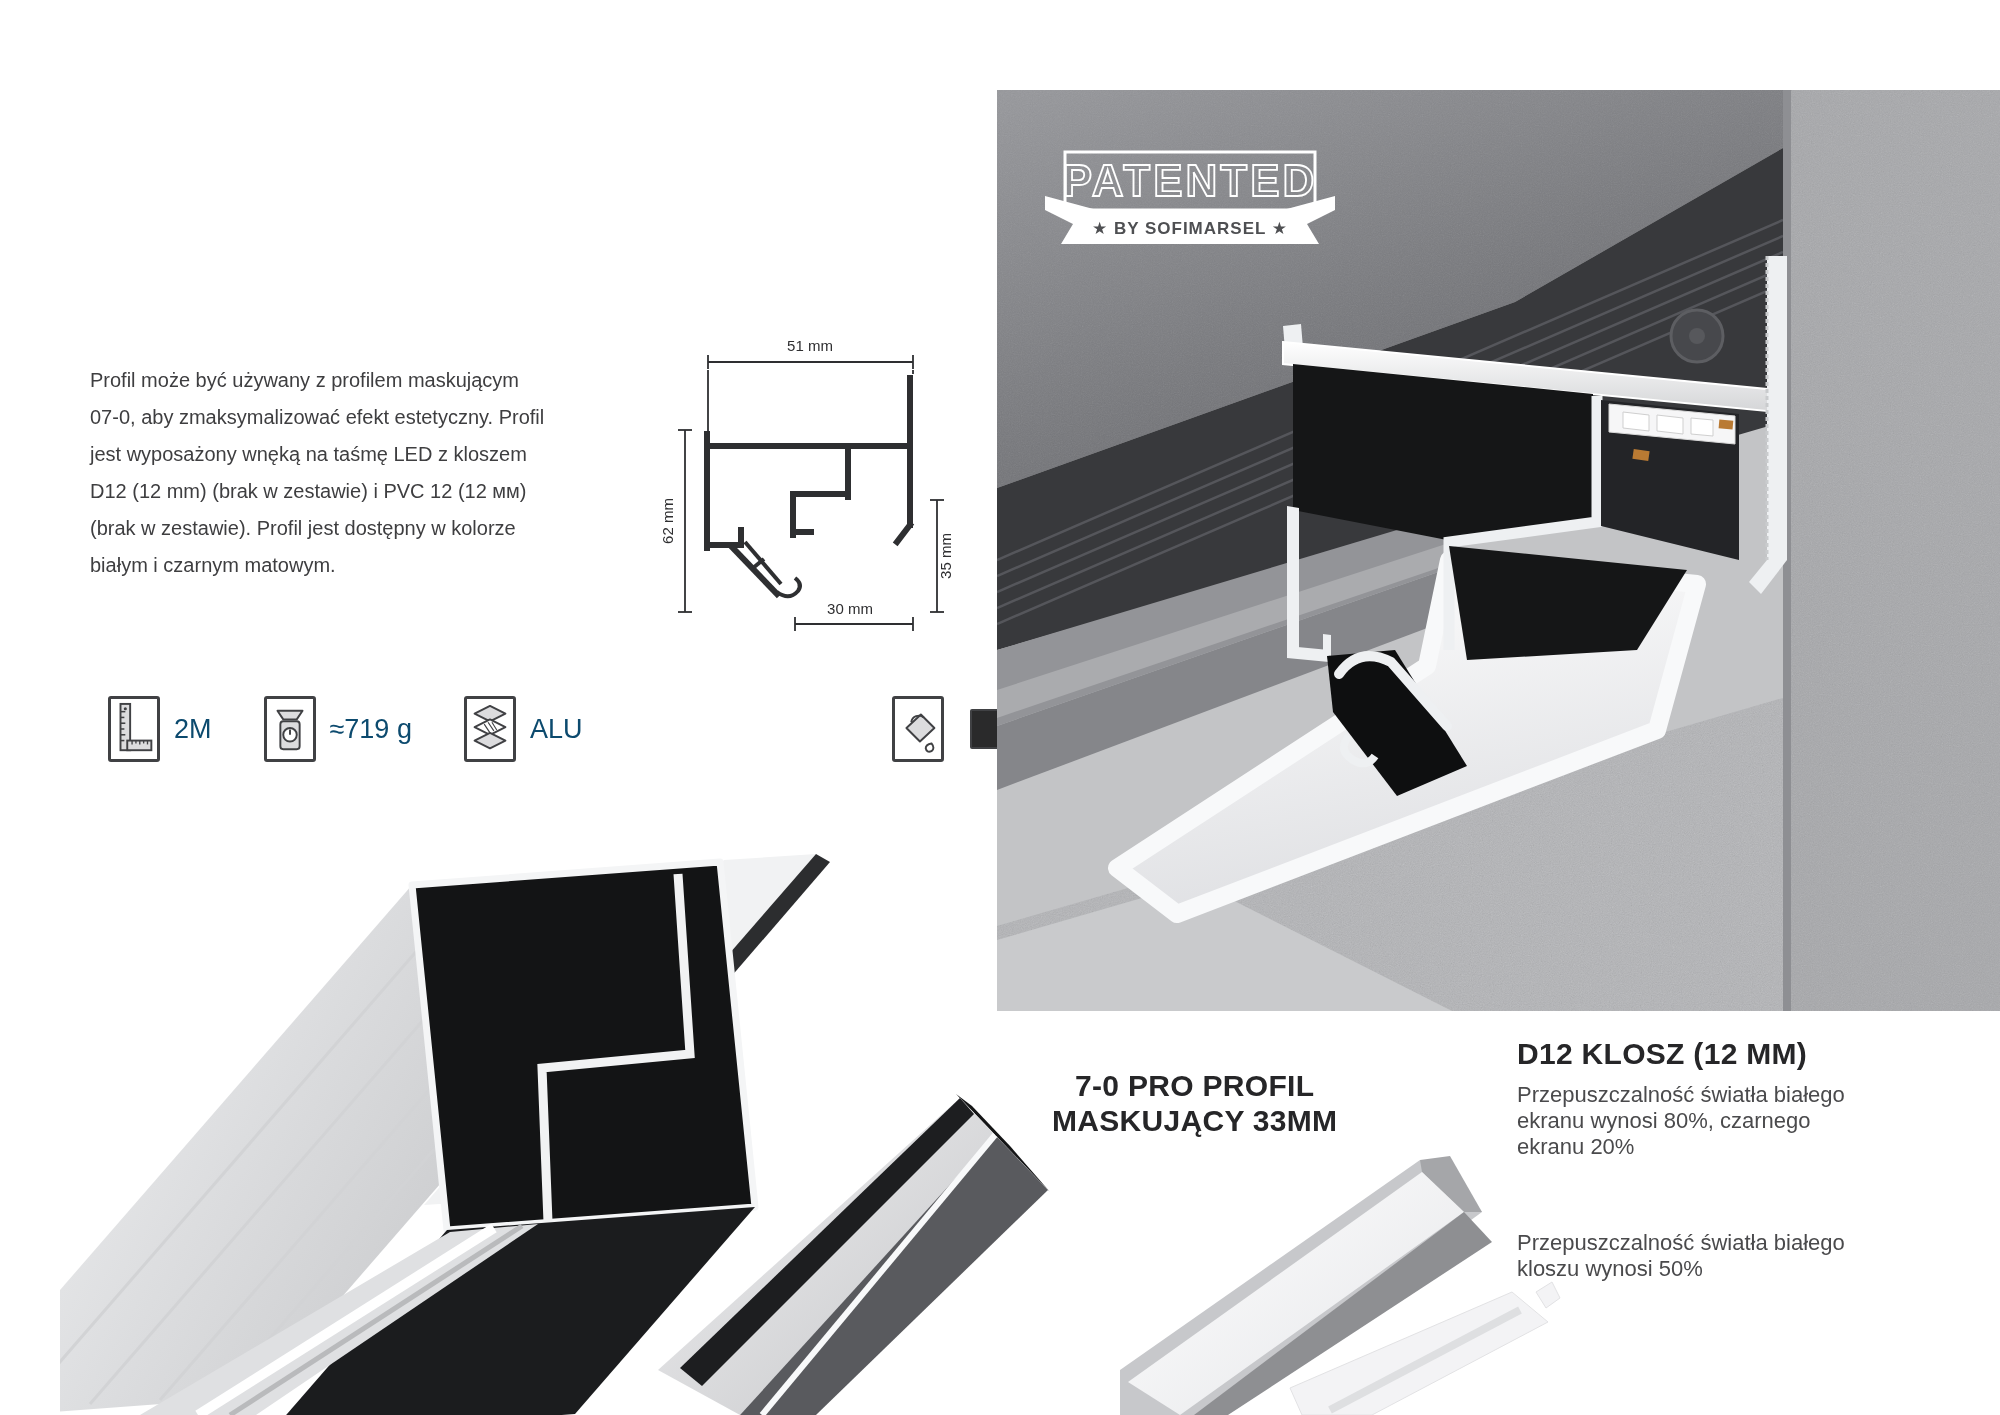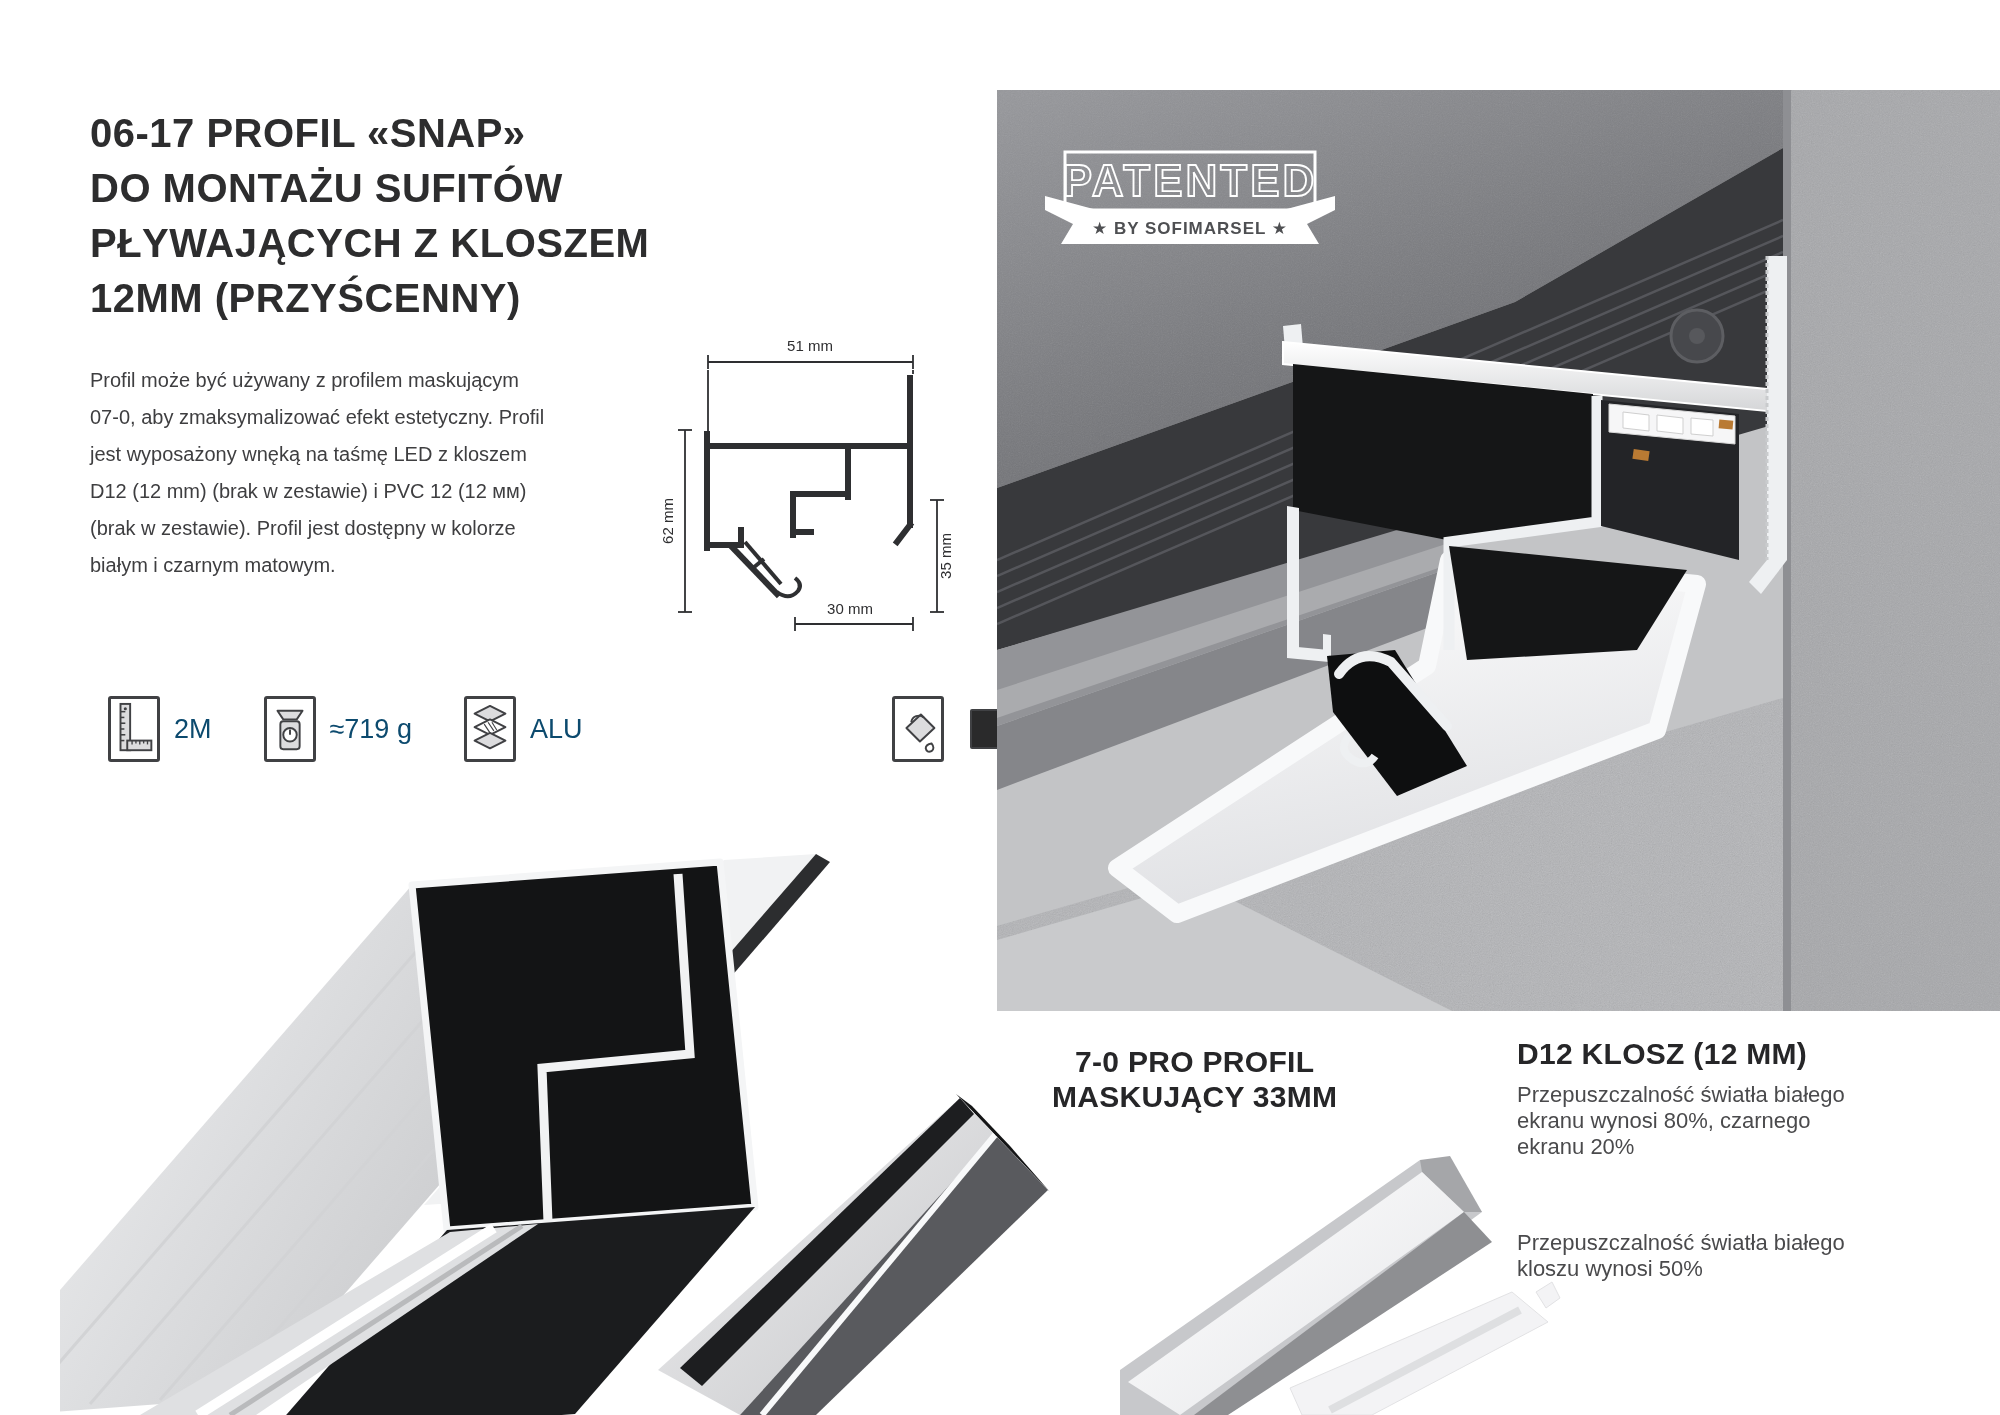--- a/index.html
+++ b/index.html
@@ -14,24 +14,20 @@
   .h2{font-size:30px;line-height:35px;font-weight:700;color:#262628;white-space:pre-line;letter-spacing:.3px;text-align:center;}
   .desc{font-size:22px;line-height:26px;color:#4a4a4c;width:360px;}
   svg text{font-family:"Liberation Sans","DejaVu Sans",sans-serif;}
   .dim{font-size:15px;fill:#2f2f31;}
 </style>
 </head>
 <body>
 
 <div id="page">
 
-  <div class="abs h1" style="left:90px;top:106px;width:640px;">06-17 PROFIL «SNAP»
-DO MONTAŻU SUFITÓW
-PŁYWAJĄCYCH Z KLOSZEM
-12MM (PRZYŚCENNY)</div>
 
   <div class="abs intro" style="left:90px;top:362px;">Profil może być używany z profilem maskującym 07-0, aby zmaksymalizować efekt estetyczny. Profil jest wyposażony wnęką na taśmę LED z kloszem D12 (12 mm) (brak w zestawie) i PVC 12 (12 мм) (brak w zestawie). Profil jest dostępny w kolorze białym i czarnym matowym.</div>
 
   <svg class="abs" style="left:645px;top:330px;" width="330" height="330" viewBox="0 0 330 330">
     <g stroke="#2e2f31" stroke-width="6" fill="none" stroke-linecap="square">
       <path d="M265,48 V195"></path>
         <path d="M265,195 l-13,17"></path>
       <path d="M62,116 H265"></path>
         <path d="M62,104 V116"></path>
       <path d="M62,116 V218"></path>
@@ -300,21 +296,21 @@
       <polygon points="302,52 344,92 60,295 8,262" fill="url(#milk)"></polygon>
       <polygon points="344,92 372,122 108,295 74,295" fill="#8e8f92"></polygon>
     </g>
     <g>
       <polygon points="392,172 428,202 252,295 182,295 170,268" fill="#f3f3f5" stroke="#e2e2e4"></polygon>
       <polygon points="416,172 432,162 440,178 426,188" fill="#f3f3f5" stroke="#e2e2e4"></polygon>
       <path d="M400,190 L210,290" stroke="#dedfe1" stroke-width="8"></path>
     </g>
   </svg>
 
-  <div class="abs h2" style="left:1052px;top:1044px;">7-0 PRO PROFIL
+  <div class="abs h2" style="left:1052px;top:1068px;">7-0 PRO PROFIL
 MASKUJĄCY 33MM</div>
 
   <div class="abs h2" style="left:1517px;top:1036px;">D12 KLOSZ (12 MM)</div>
   <div class="abs desc" style="left:1517px;top:1082px;">Przepuszczalność światła białego ekranu wynosi 80%, czarnego ekranu 20%</div>
 
   <div class="abs desc" style="left:1517px;top:1230px;width:330px;">Przepuszczalność światła białego kloszu wynosi 50%</div>
 
 </div>
 
 </body></html>

